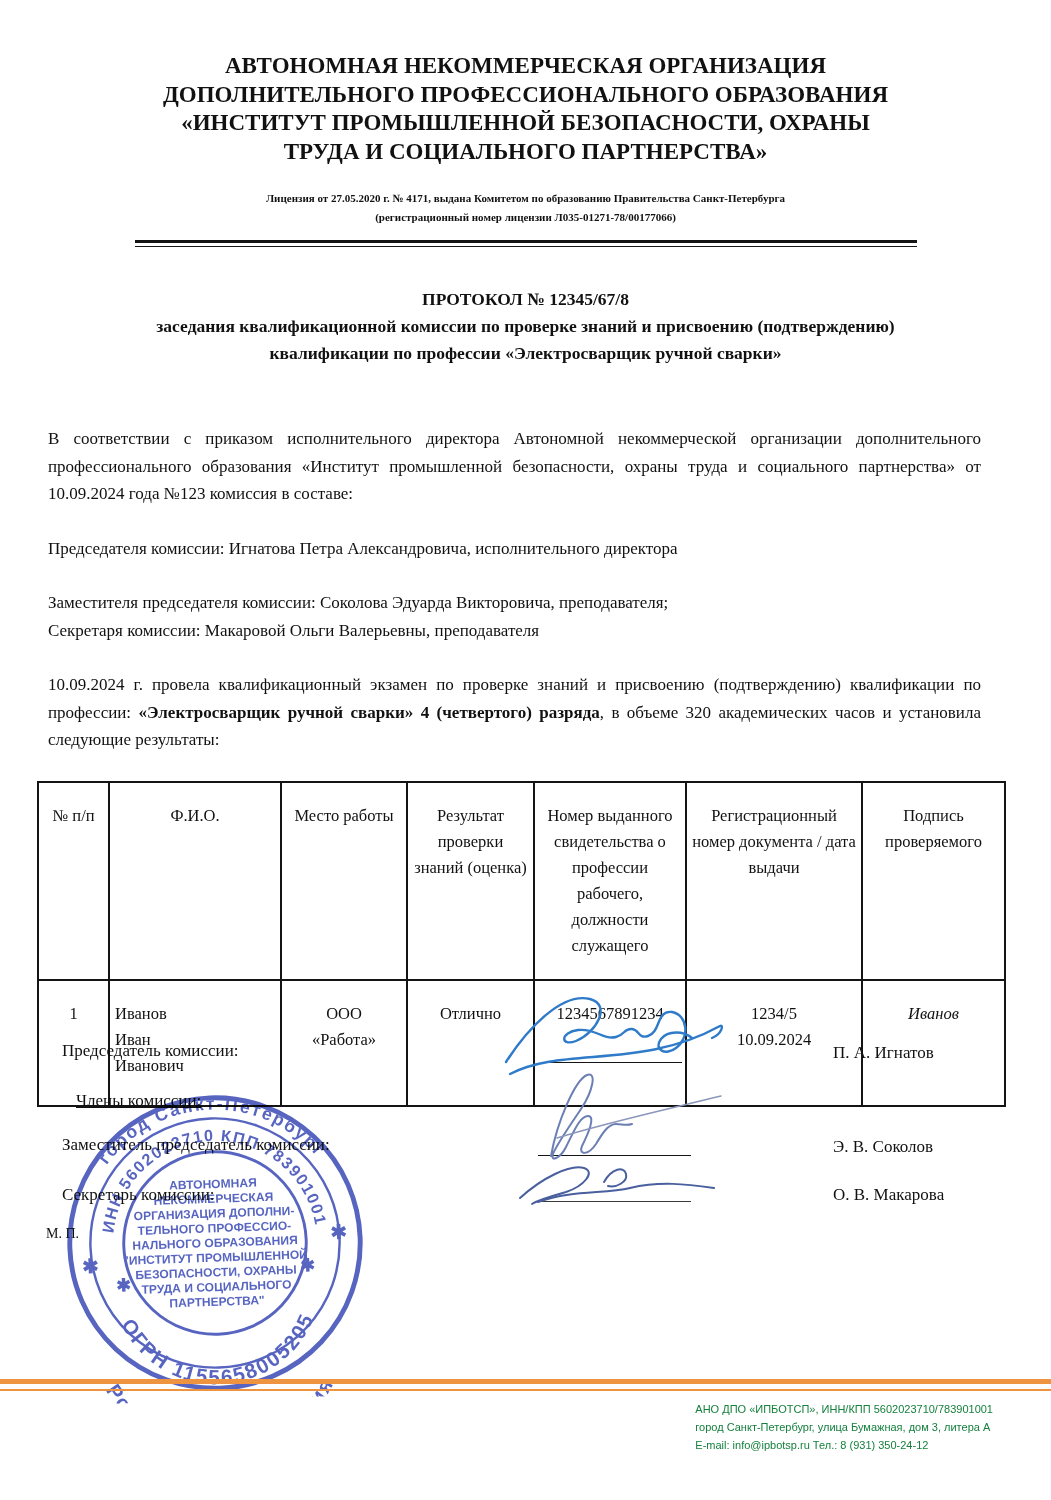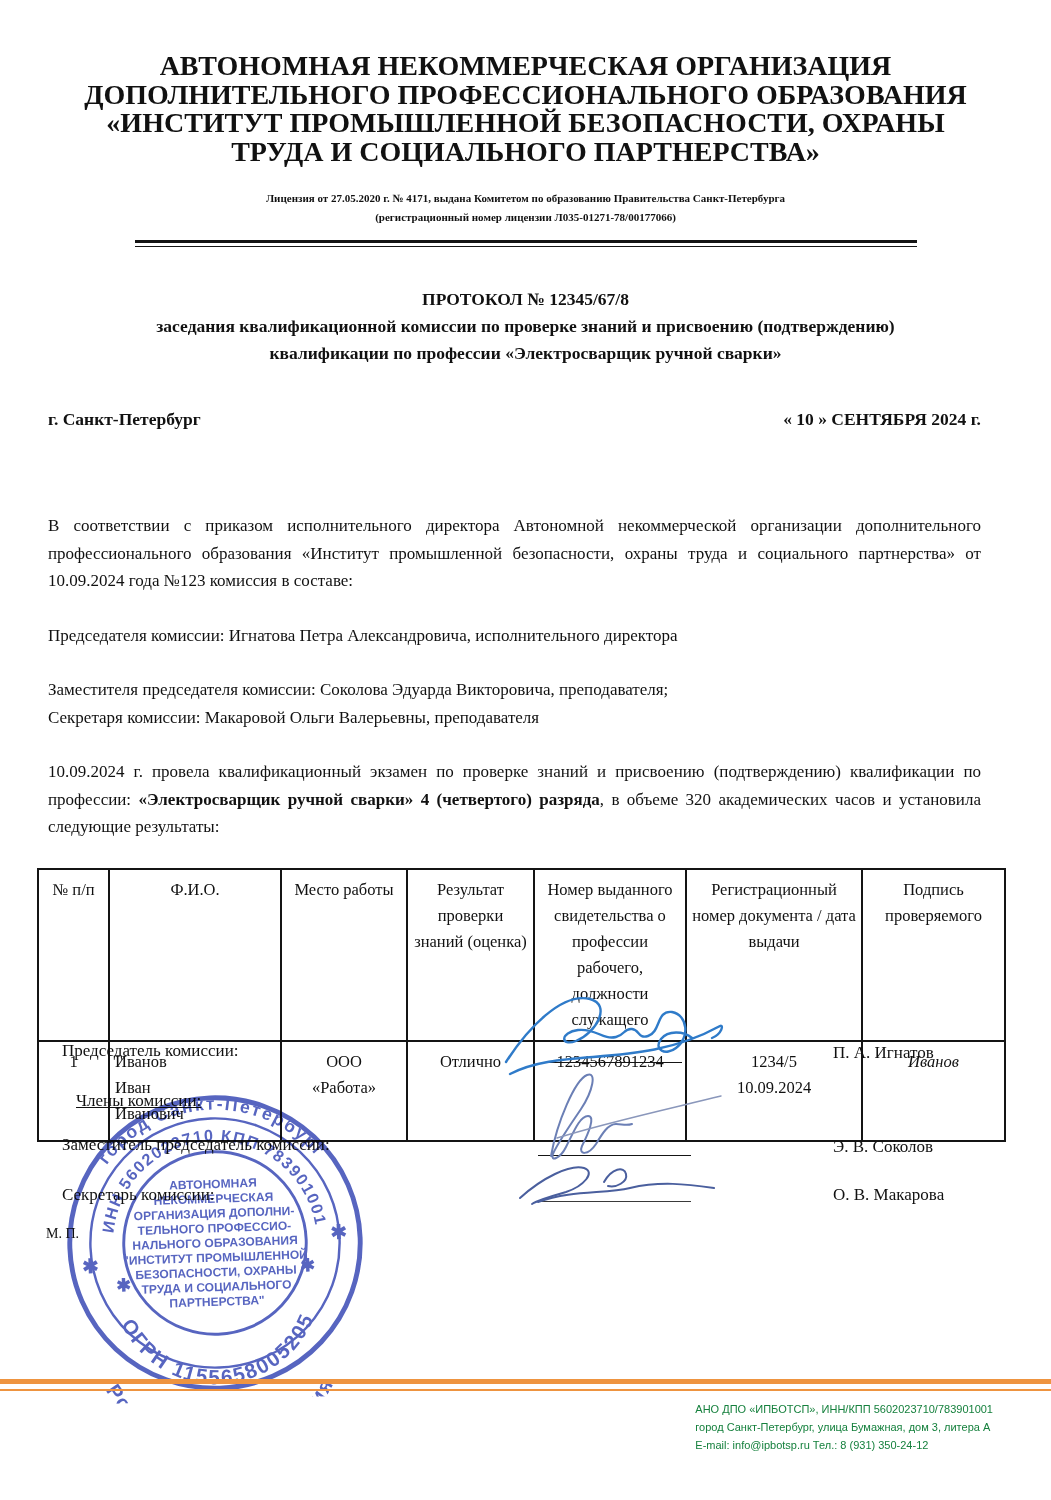--- a/index.html
+++ b/index.html
@@ -1,35 +1,35 @@
 <!DOCTYPE html>
 <html lang="ru" style="--accent-orange: #ee9440; --stamp-blue: #4050b8; --sig-blue: #2f7bc9; --sig-blue-muted: #6b7fb5; --text: #111111;"><head>
 <meta charset="utf-8">
 <style>
   html,body{margin:0;padding:0;background:#ffffff;}
   .page{position:relative;width:1051px;height:1500px;background:#fff;overflow:hidden;
         font-family:"Liberation Serif",serif;color:var(--text,#111);}
   
-  .org-name{padding-top:52px;text-align:center;font-weight:bold;font-size:28px;line-height:28.5px;}
+  .org-name{padding-top:52px;text-align:center;font-weight:bold;font-size:23px;line-height:28.5px;}
   .license{margin-top:23px;text-align:center;font-weight:bold;font-size:11px;line-height:19px;}
   .head-rule{width:782px;height:3px;margin:13px auto 0;border-top:3px solid #141414;border-bottom:1px solid #141414;}
   
   .protocol{margin-top:39px;text-align:center;font-weight:bold;font-size:17.5px;line-height:27px;}
   .subtitle{text-align:center;font-weight:bold;font-size:17.5px;line-height:27px;}
   .city-row{margin:42px 70px 0 48px;display:flex;justify-content:space-between;
             font-weight:bold;font-size:17.5px;}
   
-  .body-text{margin:82px 70px 0 48px;font-size:17px;line-height:27.5px;}
+  .body-text{margin:58px 70px 0 48px;font-size:17px;line-height:27.5px;}
   .p-just{text-align:justify;text-align-last:left;margin:0;}
   .gap{height:27px;}
   .bold{font-weight:bold;}
   
   table.results{margin:27px 0 0 37px;border-collapse:collapse;table-layout:fixed;width:967px;
                 font-size:16.5px;line-height:26px;}
-  table.results th,table.results td{border:2px solid #141414;vertical-align:top;padding:7px 5px;}
+  table.results th,table.results td{border:2px solid #141414;vertical-align:top;padding:20px 5px;}
   table.results th{font-weight:normal;text-align:center;}
   td.c{text-align:center;}
   td.l{text-align:left;padding-left:13px;}
   .pre{white-space:pre-line;}
   td.sig-cell{font-style:italic;text-align:center;}
   tr.data-row td{height:84px;}
   
   .layer{position:absolute;left:0;top:0;width:1051px;height:1500px;pointer-events:none;}
   .abs{position:absolute;font-size:17px;line-height:27px;}
   .sig-line{position:absolute;height:0;border-top:1.6px solid #151515;}
@@ -66,24 +66,20 @@
   <div class="license">
     <div>Лицензия от 27.05.2020 г. № 4171, выдана Комитетом по образованию Правительства Санкт-Петербурга</div>
     <div>(регистрационный номер лицензии Л035-01271-78/00177066)</div>
   </div>
   <div class="head-rule"></div>
 
   <div class="protocol">ПРОТОКОЛ № 12345/67/8</div>
   <div class="subtitle">
     <div>заседания квалификационной комиссии по проверке знаний и присвоению (подтверждению)</div>
     <div>квалификации по профессии «Электросварщик ручной сварки»</div>
-  </div>
-  <div class="city-row">
-    <span>г. Санкт-Петербург</span>
-    <span>« 10 » СЕНТЯБРЯ 2024 г.</span>
   </div>
 
   <div class="body-text">
     <p class="p-just">В соответствии с приказом исполнительного директора Автономной некоммерческой организации дополнительного профессионального образования «Институт промышленной безопасности, охраны труда и социального партнерства» от 10.09.2024 года №123 комиссия в составе:</p>
     <div class="gap"></div>
     <div>Председателя комиссии: Игнатова Петра Александровича, исполнительного директора</div>
     <div class="gap"></div>
     <div>Заместителя председателя комиссии: Соколова Эдуарда Викторовича, преподавателя;</div>
     <div>Секретаря комиссии: Макаровой Ольги Валерьевны, преподавателя</div>
     <div class="gap"></div>

